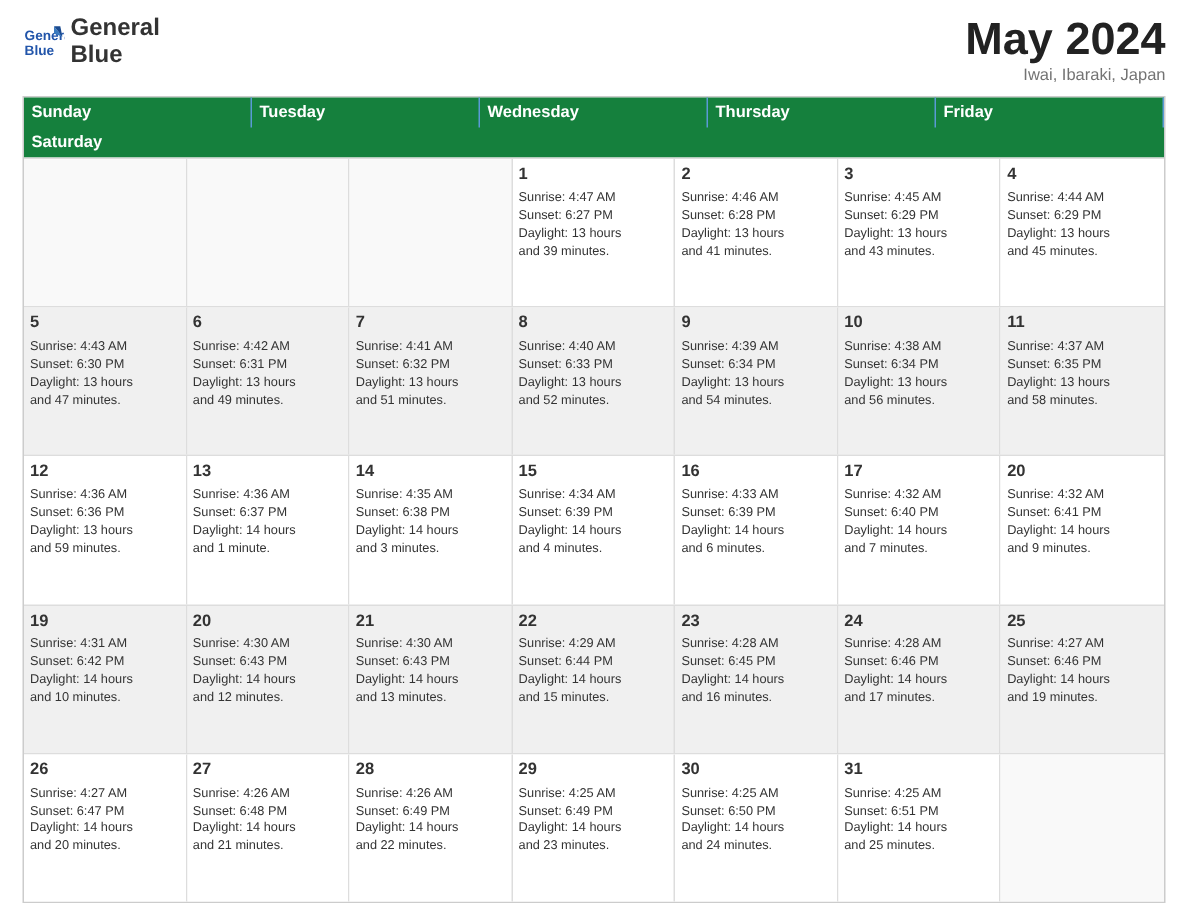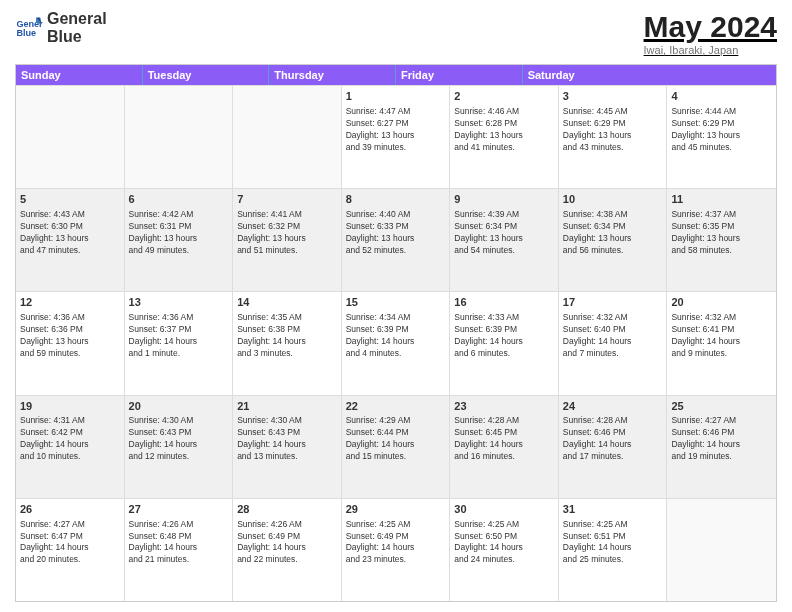--- a/index.html
+++ b/index.html
@@ -35,42 +35,41 @@
       line-height: 1.1;
     }
     .logo-text span {
       display: block;
     }
     .logo-icon {
       width: 28px;
       height: 28px;
     }
     .title-area {
-      text-align: left;
-      text-decoration: underline;
+      text-align: right;
     }
     .month-title {
       font-size: 30px;
       font-weight: bold;
       color: #222;
     }
     .location {
       font-size: 11px;
       color: #737373;
     }
     .calendar {
       flex: 1;
       display: flex;
       flex-direction: column;
       border: 1px solid #ccc;
     }
     .cal-header {
       display: grid;
-      grid-template-columns: repeat(6, 1fr);
-      background: #8b5cf6;
+      grid-template-columns: repeat(5, 1fr);
+      background: #15803d;
     }
     .cal-header-cell {
       color: #fff;
       font-size: 11px;
       font-weight: bold;
       padding: 4px 5px;
       border-right: 1px solid #5a9ad5;
       text-align: left;
     }
     .cal-header-cell:last-child { border-right: none; }
@@ -129,20 +128,21 @@
     <div class="title-area">
       <div class="month-title">May 2024</div>
       <div class="location">Iwai, Ibaraki, Japan</div>
     </div>
   </div>
 
   <div class="calendar">
     <div class="cal-header">
       <div class="cal-header-cell">Sunday</div>
       <div class="cal-header-cell">Tuesday</div>
+      <div class="cal-header-cell">Wednesday</div>
       <div class="cal-header-cell">Thursday</div>
       <div class="cal-header-cell">Friday</div>
       <div class="cal-header-cell">Saturday</div>
     </div>
     <div class="cal-body" id="cal-body">
     <div class="cal-row">
           <div class="cal-cell empty"></div>
           <div class="cal-cell empty"></div>
           <div class="cal-cell empty"></div>
           <div class="cal-cell">

